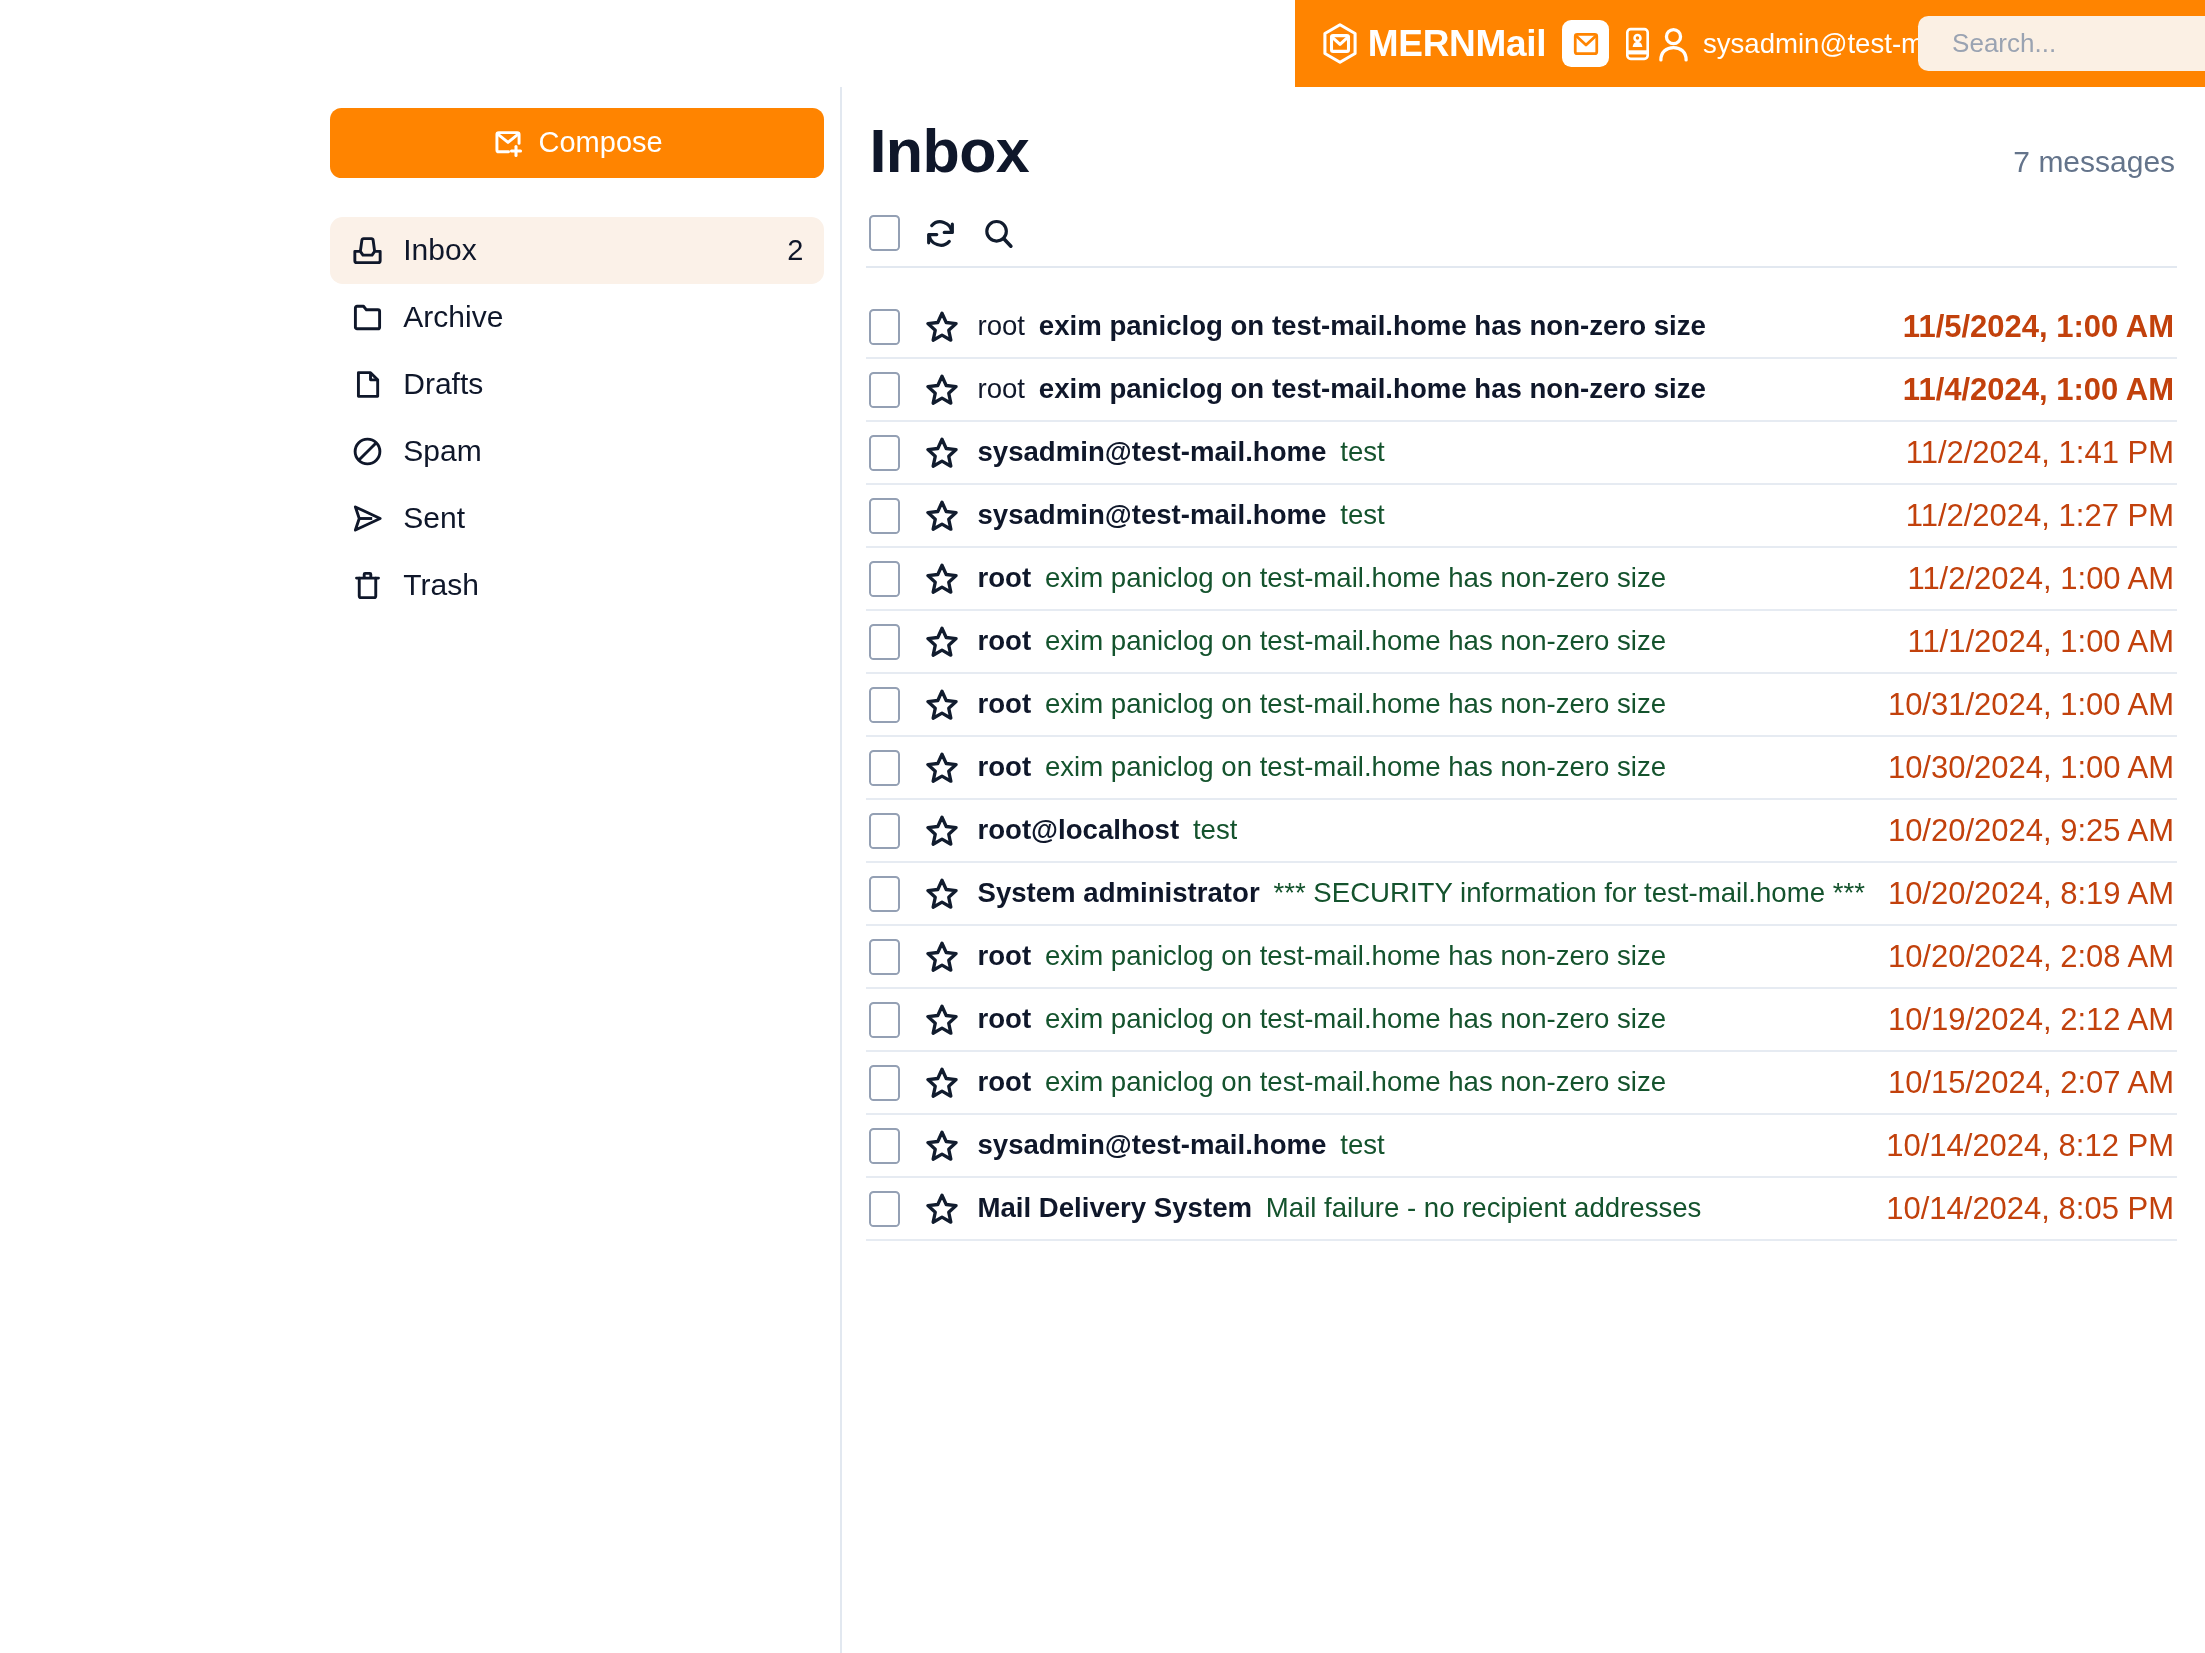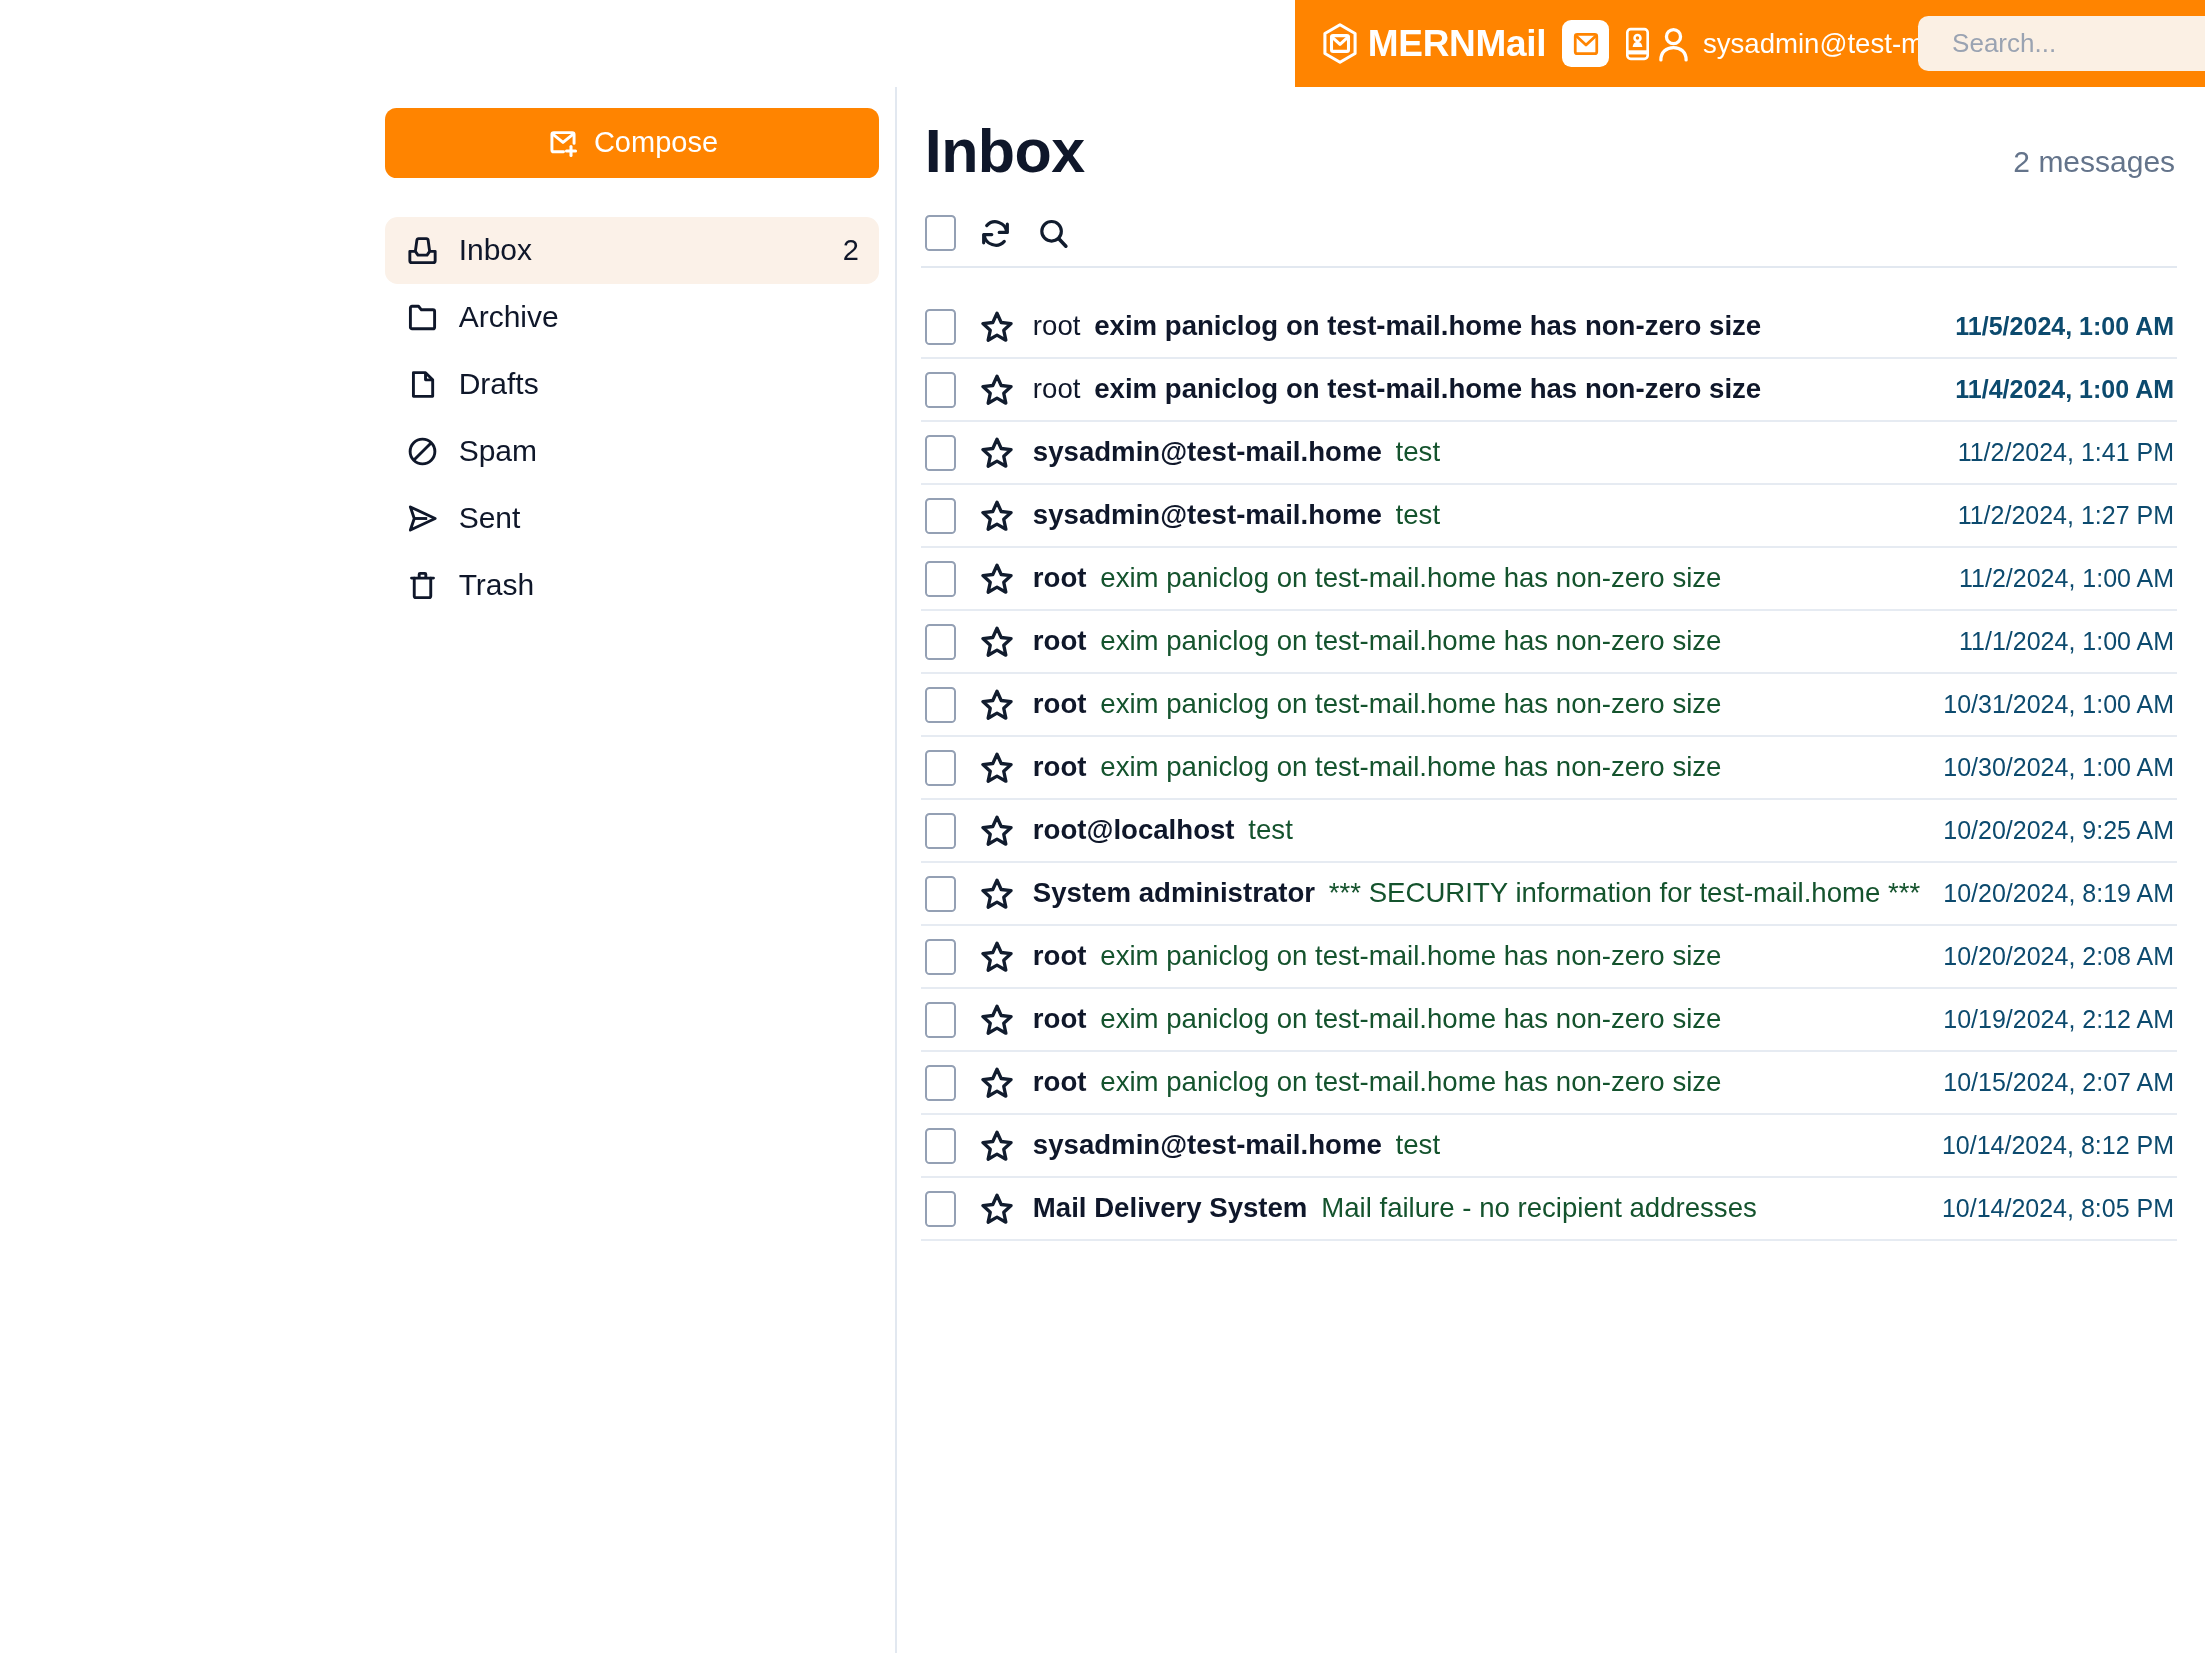--- a/index.html
+++ b/index.html
@@ -263,22 +263,22 @@
     color: #14532d;
     line-height: 1.1;
     overflow: hidden;
     text-overflow: ellipsis;
   }
   .mail-row.unread .subject { color: #0f172a; font-weight: 700; }
   .mail-row.unread .sender  { font-weight: 400; }
   .date {
     margin-left: auto;
     padding-left: 23px;
-    font-size: 25px;
-    color: #0c4a6e;
+    font-size: 31px;
+    color: #c2410c;
     line-height: 1.1;
     white-space: nowrap;
     flex: 0 0 auto;
   }
   .mail-row.unread .date { font-weight: 700; }
 </style>
 </head>
 <body>
 
 <div class="app">
@@ -425,21 +425,21 @@
           <span class="nav-count"></span>
         </div>
 
       </div>
     </div>
 
     <div class="main">
 
       <div class="main-head">
         <div class="page-title">Inbox</div>
-        <div class="msg-count">2 messages</div>
+        <div class="msg-count">7 messages</div>
       </div>
 
       <div class="list-toolbar">
         <input type="checkbox" class="cbx" style="">
         <div class="tool-icon">
           <svg width="33" height="33" viewBox="0 0 24 24">
             <path d="M20.2 11.0 A8.4 8.4 0 0 0 5.6 6.3" fill="none" stroke="#111c2e" stroke-width="2.3" stroke-linecap="round"></path>
             <path d="M3.8 13.0 A8.4 8.4 0 0 0 18.4 17.7" fill="none" stroke="#111c2e" stroke-width="2.3" stroke-linecap="round"></path>
             <path d="M20.6 5.2 L20.6 11.2 L14.7 11.2" fill="none" stroke="#111c2e" stroke-width="2.3" stroke-linecap="round" stroke-linejoin="round"></path>
             <path d="M3.4 18.8 L3.4 12.8 L9.3 12.8" fill="none" stroke="#111c2e" stroke-width="2.3" stroke-linecap="round" stroke-linejoin="round"></path>

